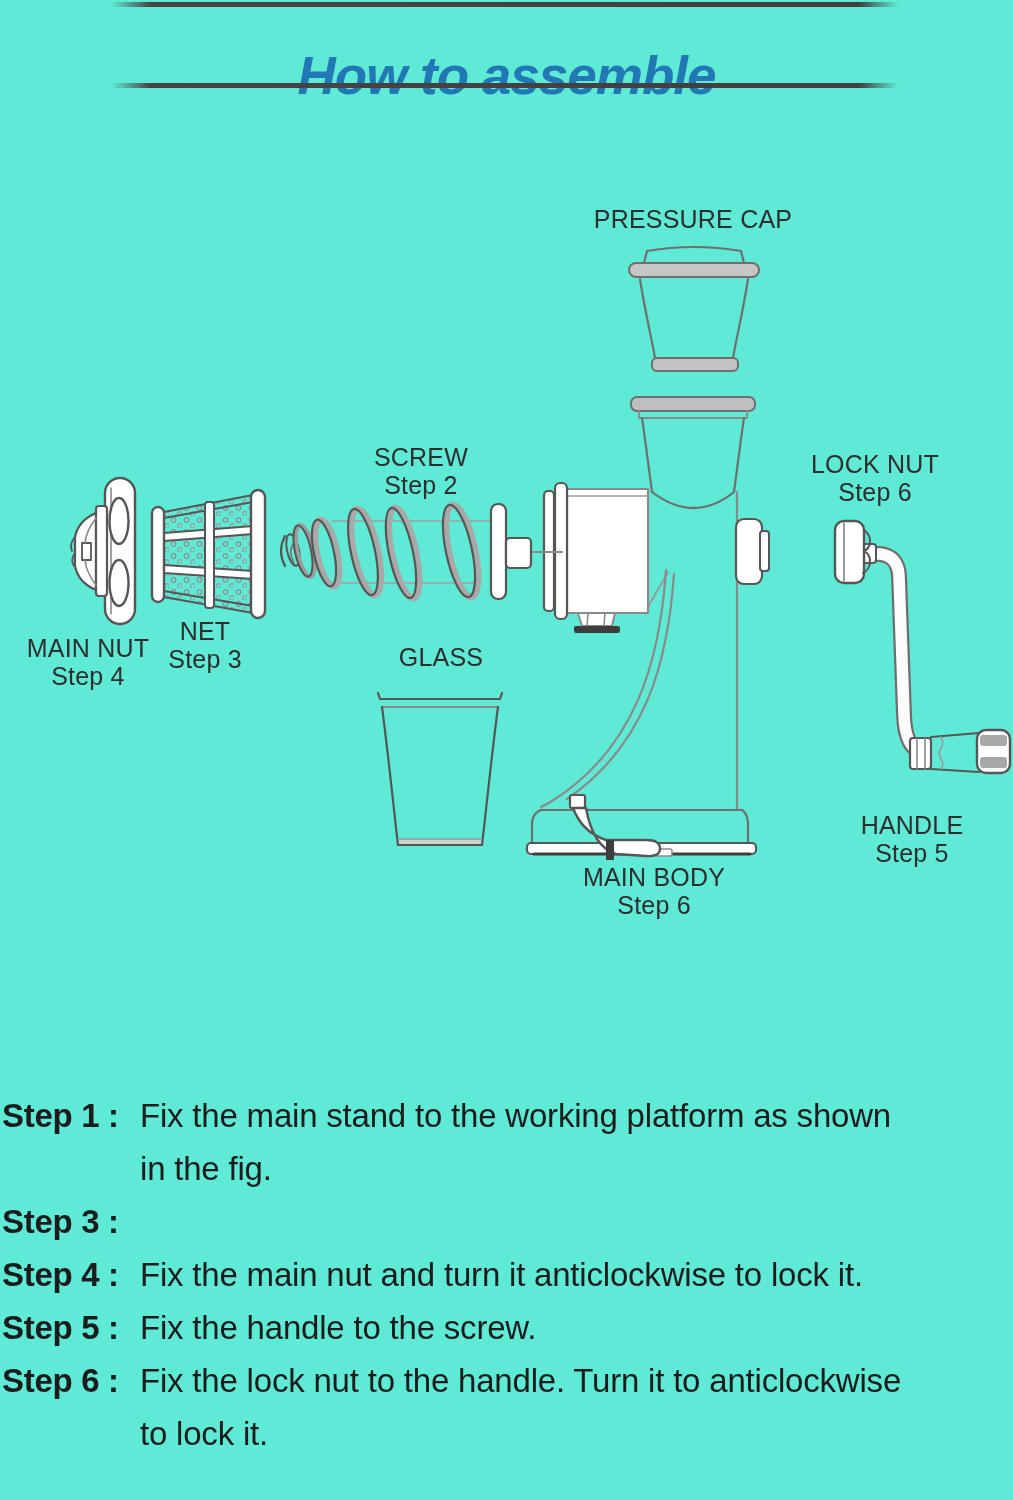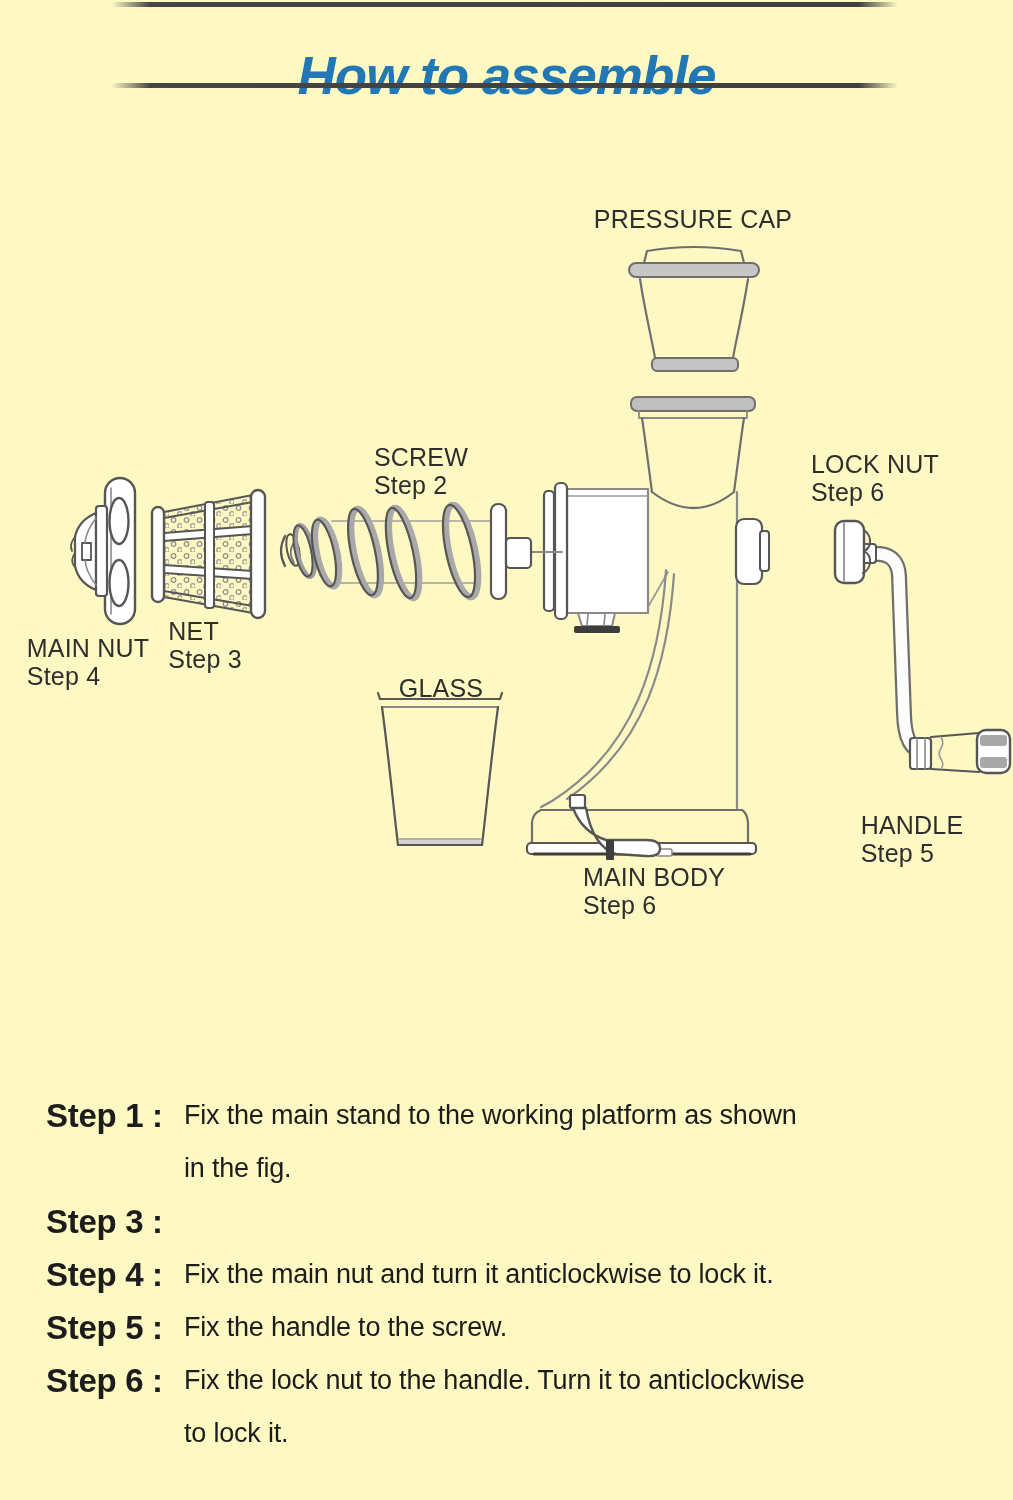--- a/index.html
+++ b/index.html
@@ -1,34 +1,34 @@
 <!DOCTYPE html>
 <html><head>
 <meta charset="utf-8">
 <style>
   html,body{margin:0;padding:0;background:#ffffff;}
-  .page{position:relative;width:1013px;height:1500px;background:#fef9c3;overflow:hidden;
+  .page{position:relative;width:1013px;height:1500px;background:#5eead4;overflow:hidden;
         font-family:"Liberation Sans",sans-serif;}
   
   .rule{position:absolute;left:111px;width:787px;height:5px;border-radius:3px;
         background:linear-gradient(to right,rgba(70,70,70,0) 0%,#454545 5%,#3f3f3f 95%,rgba(70,70,70,0) 100%);}
   .rule-top{top:2px;}
   .rule-bottom{top:83px;}
   .title{position:absolute;top:9px;left:0;width:100%;text-align:center;
          font-size:53px;font-weight:bold;font-style:italic;color:#2277b5;letter-spacing:-1px;}
   
   .diagram{position:absolute;top:0;left:0;width:1013px;height:1070px;}
   .diagram svg{position:absolute;top:0;left:0;}
-  .plabel{position:absolute;transform:translateX(-50%);
+  .plabel{position:absolute;transform:translateX(-50%);text-align:center;
           font-size:25px;line-height:28px;color:#2e2e2e;letter-spacing:.2px;white-space:nowrap;}
   
   .steps{position:absolute;top:1089px;left:2px;width:1009px;color:#1c1c1c;}
   .step-row{display:flex;align-items:flex-start;}
-  .step-label{flex:0 0 138px;font-weight:bold;font-size:33px;line-height:53px;letter-spacing:-.3px;margin-left:44px;}
-  .step-text{flex:1;font-size:27px;line-height:53px;white-space:pre-line;letter-spacing:-.2px;}
+  .step-label{flex:0 0 138px;font-weight:bold;font-size:33px;line-height:53px;letter-spacing:-.3px;}
+  .step-text{flex:1;font-size:33px;line-height:53px;white-space:pre-line;letter-spacing:-.2px;}
 </style>
 </head>
 <body>
 
 <div class="page">
 
   <div class="rule rule-top"></div>
   <h1 class="title">How to assemble</h1>
   <div class="rule rule-bottom"></div>
 
@@ -180,21 +180,21 @@
       <div>Step 6</div>
     </div>
     <div class="plabel" style="left:88px;top:634px">
       <div>MAIN NUT</div>
       <div>Step 4</div>
     </div>
     <div class="plabel" style="left:205px;top:617px">
       <div>NET</div>
       <div>Step 3</div>
     </div>
-    <div class="plabel" style="left:441px;top:674px">
+    <div class="plabel" style="left:441px;top:643px">
       <div>GLASS</div>
     </div>
     <div class="plabel" style="left:654px;top:863px">
       <div>MAIN BODY</div>
       <div>Step 6</div>
     </div>
     <div class="plabel" style="left:912px;top:811px">
       <div>HANDLE</div>
       <div>Step 5</div>
     </div>

